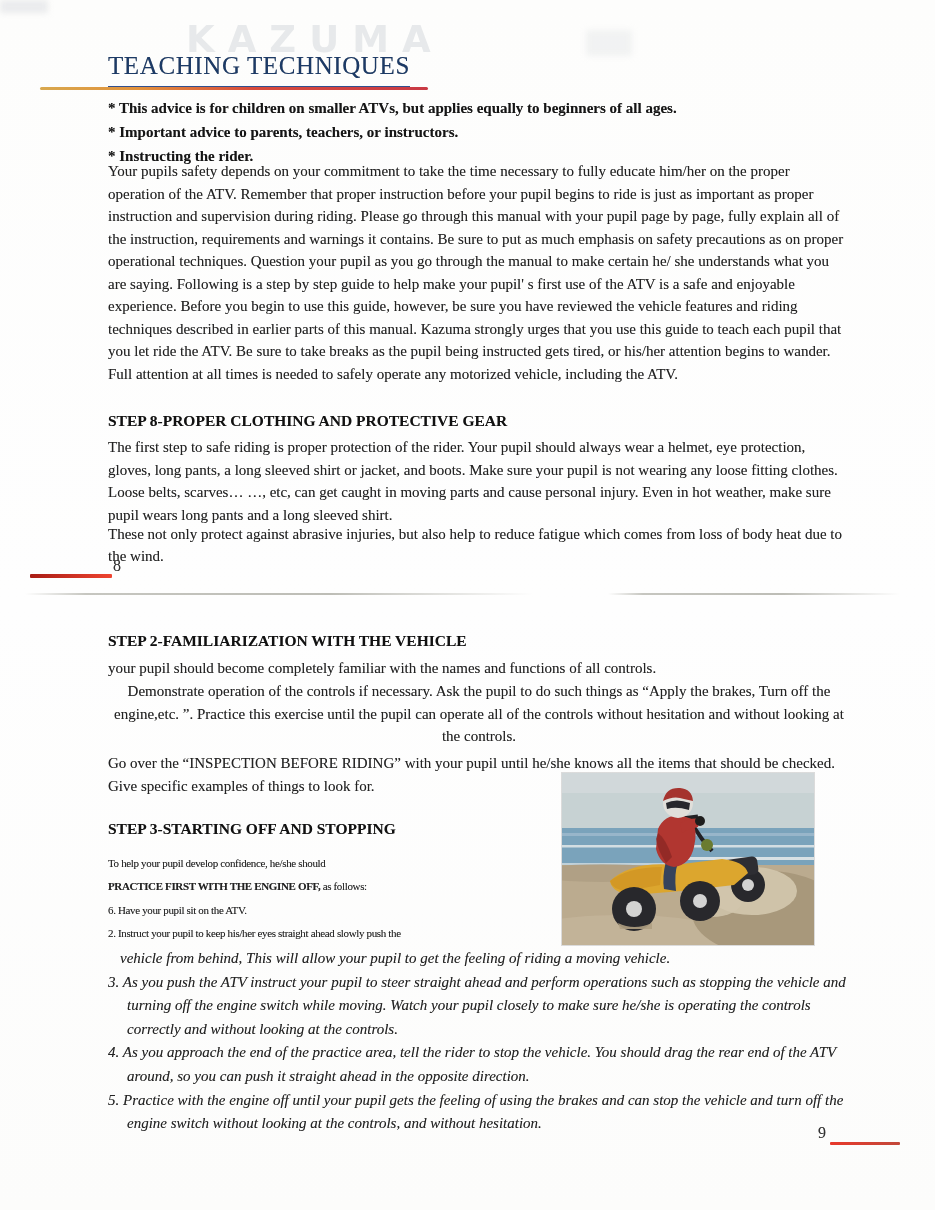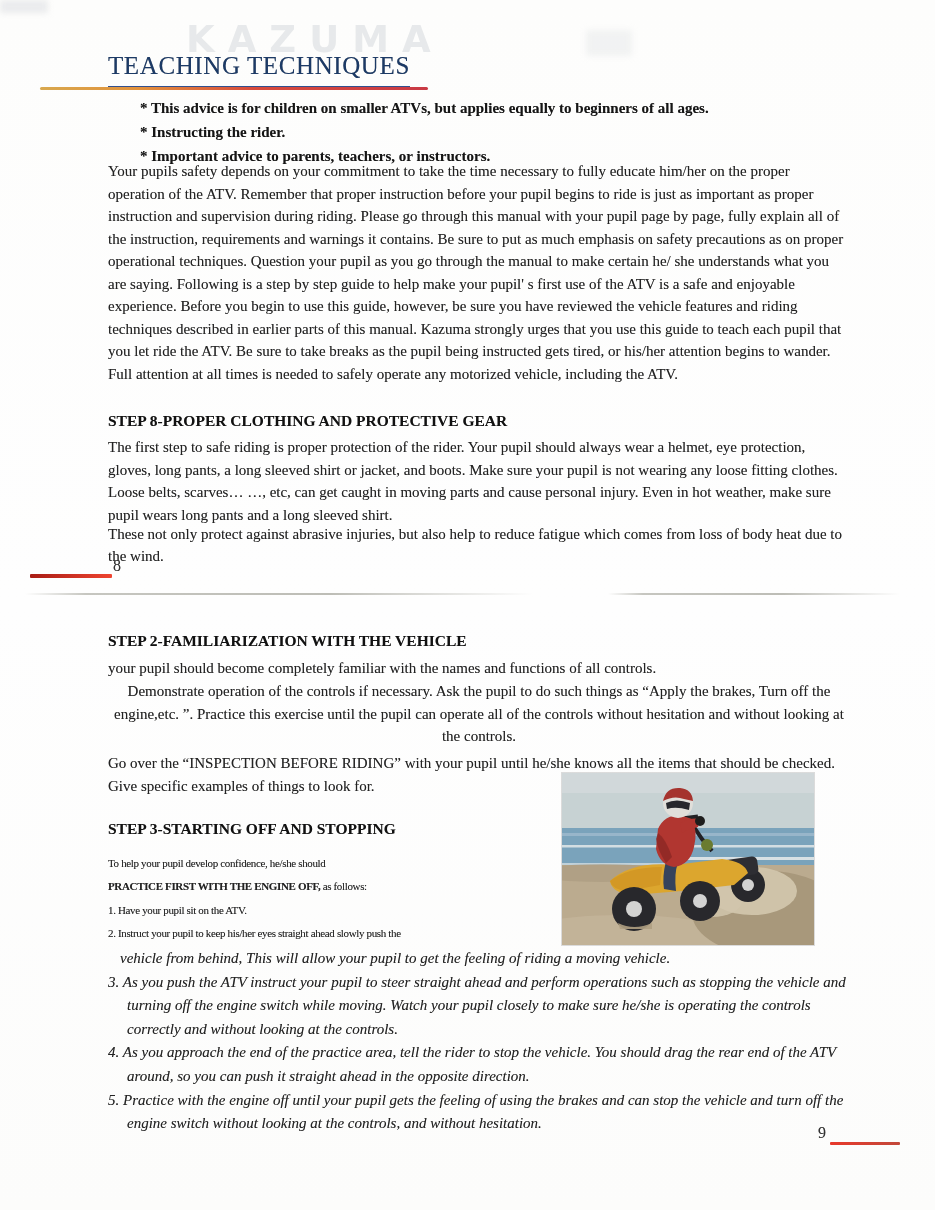--- a/index.html
+++ b/index.html
@@ -23,21 +23,21 @@
     position:absolute;left:108px;top:52px;
     font-size:25px;letter-spacing:0.6px;color:#1c3a66;
     border-bottom:2px solid #31508f;padding-bottom:6px;
   }
   .title-rule{
     position:absolute;left:40px;top:87px;width:388px;height:3px;
     background:linear-gradient(90deg,#d8a84e 0%,#e2923c 25%,#d84b3c 55%,#c93a45 100%);
     border-radius:2px;
   }
   
-  .bullets{position:absolute;left:108px;top:96px;width:745px;font-weight:bold;font-size:15px;line-height:24px;color:#151515;margin-left:32px;}
+  .bullets{position:absolute;left:108px;top:96px;width:745px;font-weight:bold;font-size:15px;line-height:24px;color:#151515;}
   .para{position:absolute;font-size:15px;line-height:22.5px;width:742px;left:108px;text-align:left;}
   .heading{position:absolute;left:108px;font-size:15.5px;font-weight:bold;color:#111;}
   .pagenum{position:absolute;font-size:16px;color:#333;}
   .redline{position:absolute;height:4px;border-radius:1px;}
   .divider{position:absolute;height:2px;background:linear-gradient(90deg,rgba(190,190,184,0) 0%,#c6c6c0 12%,#bdbdb6 60%,rgba(190,190,184,0) 100%);}
   
   .narrow{
     position:absolute;left:108px;top:852px;width:458px;
     font-size:11px;letter-spacing:-0.35px;line-height:23.4px;white-space:nowrap;
   }
@@ -59,22 +59,22 @@
   <div class="smudge" style="left:0;top:0;width:48px;height:13px;"></div>
   <div class="smudge" style="left:586px;top:30px;width:46px;height:26px;background:rgba(206,210,214,0.25);"></div>
 
   <div class="watermark">KAZUMA</div>
 
   <div class="title soft">TEACHING TECHNIQUES</div>
   <div class="title-rule"></div>
 
   <div class="bullets soft">
     <div>* This advice is for children on smaller ATVs, but applies equally to beginners of all ages.</div>
+    <div>* Important advice to parents, teachers, or instructors.</div>
     <div>* Instructing the rider.</div>
-    <div>* Important advice to parents, teachers, or instructors.</div>
   </div>
 
   <div class="para soft" style="top:160px;">Your pupils safety depends on your commitment to take the time necessary to fully educate him/her on the proper operation of the ATV. Remember that proper instruction before your pupil begins to ride is just as important as proper instruction and supervision during riding. Please go through this manual with your pupil page by page, fully explain all of the instruction, requirements and warnings it contains. Be sure to put as much emphasis on safety precautions as on proper operational techniques. Question your pupil as you go through the manual to make certain he/ she understands what you are saying. Following is a step by step guide to help make your pupil' s first use of the ATV is a safe and enjoyable experience. Before you begin to use this guide, however, be sure you have reviewed the vehicle features and riding techniques described in earlier parts of this manual. Kazuma strongly urges that you use this guide to teach each pupil that you let ride the ATV. Be sure to take breaks as the pupil being instructed gets tired, or his/her attention begins to wander. Full attention at all times is needed to safely operate any motorized vehicle, including the ATV.</div>
 
   <div class="heading soft" style="top:412px;">STEP 8-PROPER CLOTHING AND PROTECTIVE GEAR</div>
   <div class="para soft" style="top:436px;">The first step to safe riding is proper protection of the rider. Your pupil should always wear a helmet, eye protection, gloves, long pants, a long sleeved shirt or jacket, and boots. Make sure your pupil is not wearing any loose fitting clothes. Loose belts, scarves… …, etc, can get caught in moving parts and cause personal injury. Even in hot weather, make sure pupil wears long pants and a long sleeved shirt.</div>
   <div class="para soft" style="top:524px;line-height:21.5px;">These not only protect against abrasive injuries, but also help to reduce fatigue which comes from loss of body heat due to the wind.</div>
 
   <div class="pagenum soft" style="left:113px;top:557px;">8</div>
   <div class="redline" style="left:30px;top:574px;width:82px;background:linear-gradient(90deg,#a81d15,#ef4430);"></div>
@@ -88,21 +88,21 @@
   <div class="para soft" style="top:752px;width:752px;">
     <span>Go over the “INSPECTION BEFORE RIDING” with your pupil until he/she knows all the items that should be checked.</span>
     <span>Give specific examples of things to look for.</span>
   </div>
 
   <div class="heading soft" style="top:820px;">STEP 3-STARTING OFF AND STOPPING</div>
 
   <div class="narrow soft">
     <div>To help your pupil develop confidence, he/she should</div>
     <div><span class="b">PRACTICE FIRST WITH THE ENGINE OFF,</span><span> as follows:</span></div>
-    <div>1. Have your pupil sit on the ATV.</div>
+    <div>6. Have your pupil sit on the ATV.</div>
     <div>2. Instruct your pupil to keep his/her eyes straight ahead slowly push the</div>
   </div>
 
   <div class="wide soft">
     <div class="cont">vehicle from behind, This will allow your pupil to get the feeling of  riding a moving vehicle.</div>
     <div class="hang">3. As you push the ATV instruct your pupil to steer straight ahead and perform operations such as stopping the vehicle and turning off the engine switch while moving. Watch your pupil closely to make sure he/she is operating the controls correctly and without looking at the controls.</div>
     <div class="hang">4. As you approach the end of the practice area, tell the rider to stop the vehicle. You should drag the rear end of the ATV around,  so you can push it straight ahead in the opposite direction.</div>
     <div class="hang">5. Practice with the engine off until your pupil gets the feeling of using the brakes and can stop the vehicle and turn off the engine switch without looking at the controls, and without hesitation.</div>
   </div>
 

